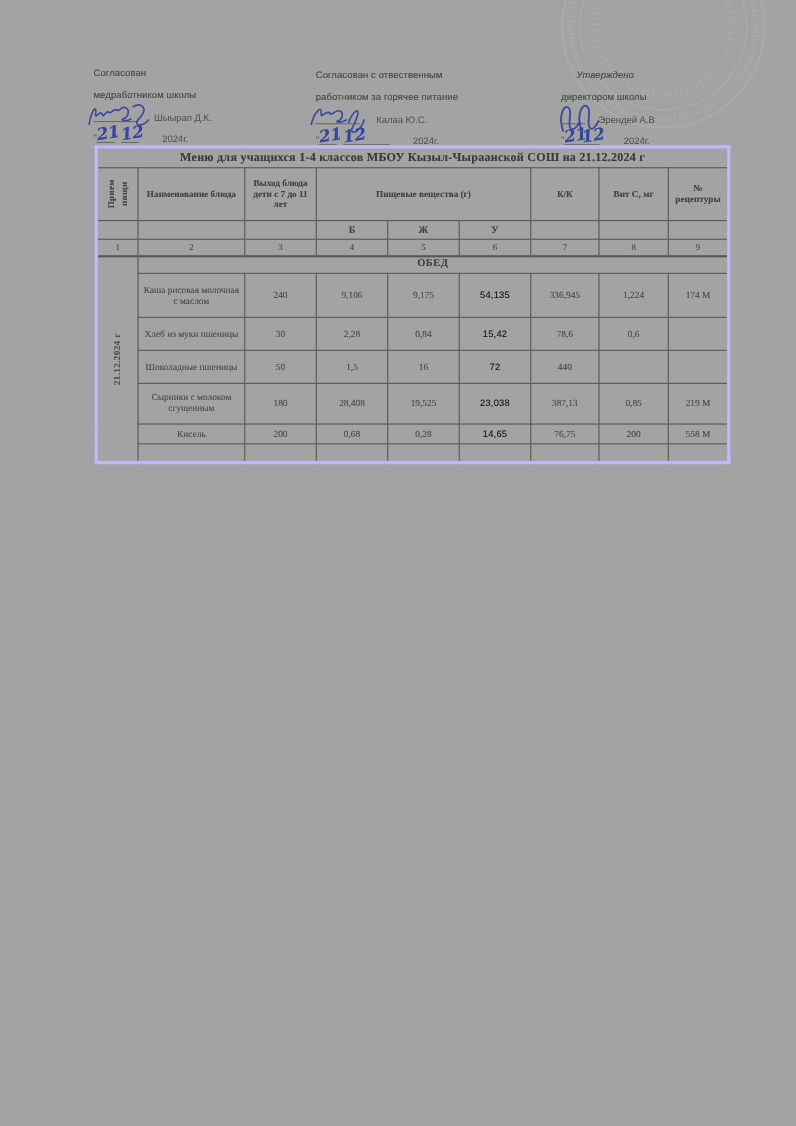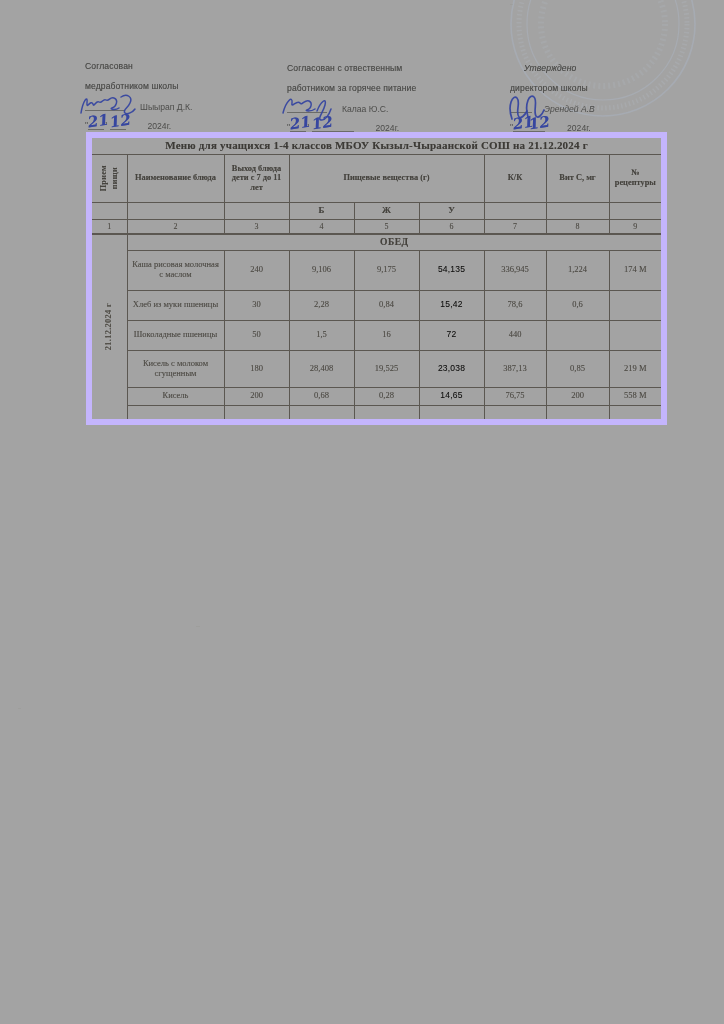--- a/index.html
+++ b/index.html
@@ -36,21 +36,21 @@
     border-collapse:collapse;table-layout:fixed;width:575px;
     font-family:"Liberation Serif", serif;color:#514e48;
   }
   .menu-table td{
     border:1.5px solid #5b5751;
     padding:1px 2px;vertical-align:middle;text-align:center;
     font-size:8.5px;line-height:1.15;
     text-shadow:0 0 .4px rgba(81,78,72,.55);
     overflow:hidden;
   }
-  .menu-table{border:6px solid #c4b5fd;}
+  .menu-table{border:3px solid #c4b5fd;}
   .r-title td{font-weight:bold;font-size:11px;color:#3d3b37;letter-spacing:.2px;}
   .r-title{height:19px;}
   .r-head{height:48px;}
   .r-head td{font-weight:bold;font-size:8.4px;color:#46443f;}
   .r-sub{height:17px;}
   .r-sub td{font-weight:bold;font-size:9px;color:#46443f;}
   .r-num{height:15px;}
   .r-num td{font-size:8px;border-bottom-width:2px;}
   .r-obed{height:16px;margin-left:24px;}
   .r-obed td{font-weight:bold;font-size:9.5px;letter-spacing:.5px;color:#45423d;}
@@ -116,21 +116,21 @@
   </div>
 
   <div class="approval" style="left:510px;top:64px;">
     <div class="appr-line" style="padding-left:14px;font-style:italic;">Утверждено</div>
     <div class="appr-line">директором школы</div>
     <div class="sigline">
       <svg class="sig-svg" width="46" height="34" viewBox="0 0 46 34">
         <path d="M8 28 C3 14 9 3 13 7 C17 11 11 22 15 26 C17 28 21 24 23 20" fill="none" stroke="#3646a0" stroke-width="1.7" stroke-linecap="round" opacity=".95"></path>
         <path d="M24 26 C20 12 26 2 30 6 C34 10 29 20 32 25 C34 28 38 24 40 19" fill="none" stroke="#3646a0" stroke-width="1.7" stroke-linecap="round" opacity=".95"></path>
       </svg>
-      <span class="blank w22"></span><span class="name" style="margin-left:12px;font-style:italic;">Эрендей А.В</span>
+      <span class="blank w22"></span><span class="name" style="margin-left:12px;">Эрендей А.В</span>
     </div>
     <div class="dateline">
       <span class="q">"</span><span class="blank w16"><span class="hand">21</span></span><span class="blank w16"><span class="hand">12</span></span><span class="year">2024г.</span>
     </div>
   </div>
 
   <table class="menu-table">
     <colgroup>
       <col style="width:38px">
         <col style="width:97px">
@@ -214,21 +214,21 @@
         <td class="cell-name">Шоколадные пшеницы</td>
         <td>50</td>
         <td>1,5</td>
         <td>16</td>
         <td class="u-cell">72</td>
         <td>440</td>
         <td></td>
         <td></td>
       </tr>
       <tr class="h-r4">
-        <td class="cell-name">Кисель с молоком сгущенным</td>
+        <td class="cell-name">Сырники с молоком сгущенным</td>
         <td>180</td>
         <td>28,408</td>
         <td>19,525</td>
         <td class="u-cell">23,038</td>
         <td>387,13</td>
         <td>0,85</td>
         <td>219 М</td>
       </tr>
       <tr class="h-r5">
         <td class="cell-name">Кисель</td>

